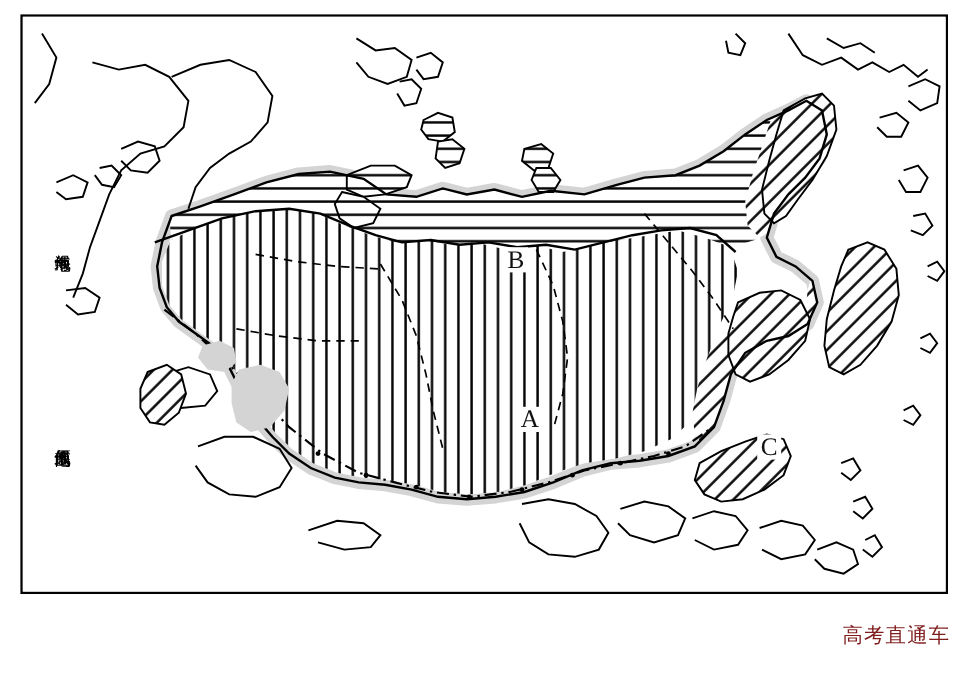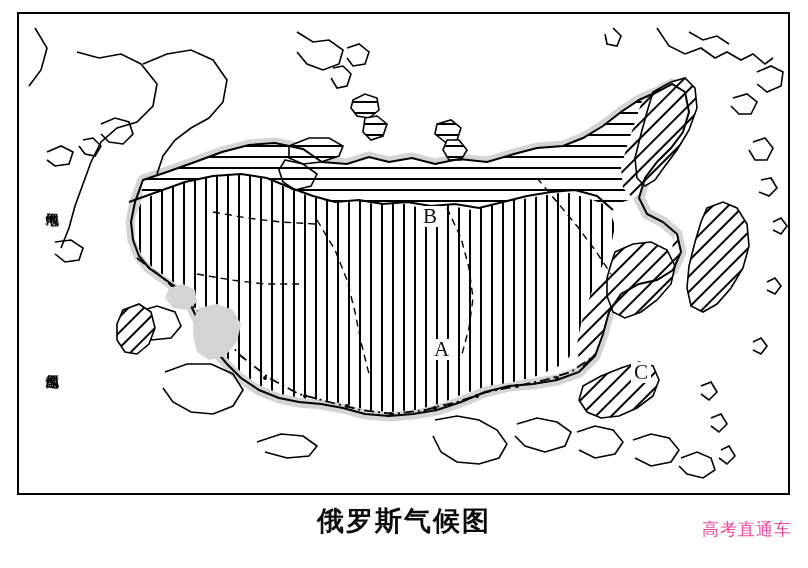--- a/index.html
+++ b/index.html
@@ -59,21 +59,21 @@
     font-family:"Liberation Serif","DejaVu Serif",serif;
     font-weight:bold;
     font-size:27px;
     color:#0b0b0b;
     letter-spacing:2px;
   }
   .watermark{
     position:absolute;right:16px;top:518px;
     font-family:"Liberation Sans","DejaVu Sans",sans-serif;
     font-size:17px;
-    color:#ec4899;
+    color:#7f1d1d;
     letter-spacing:1px;
   }
 </style>
 </head>
 <body>
 
 <div id="stage">
 
   <div class="map-frame">
 
@@ -281,16 +281,15 @@
     </svg>
 
     <div class="zone-letter" id="letter-A">A</div>
     <div class="zone-letter" id="letter-B">B</div>
     <div class="zone-letter" id="letter-C">C</div>
 
     <div class="vlabel" id="label-med">地中海气候</div>
     <div class="vlabel" id="label-plateau">高原山地气候</div>
   </div>
 
-  <div class="map-title">俄罗斯气候图</div>
 
   <div class="watermark">高考直通车</div>
 </div>
 
 </body></html>

